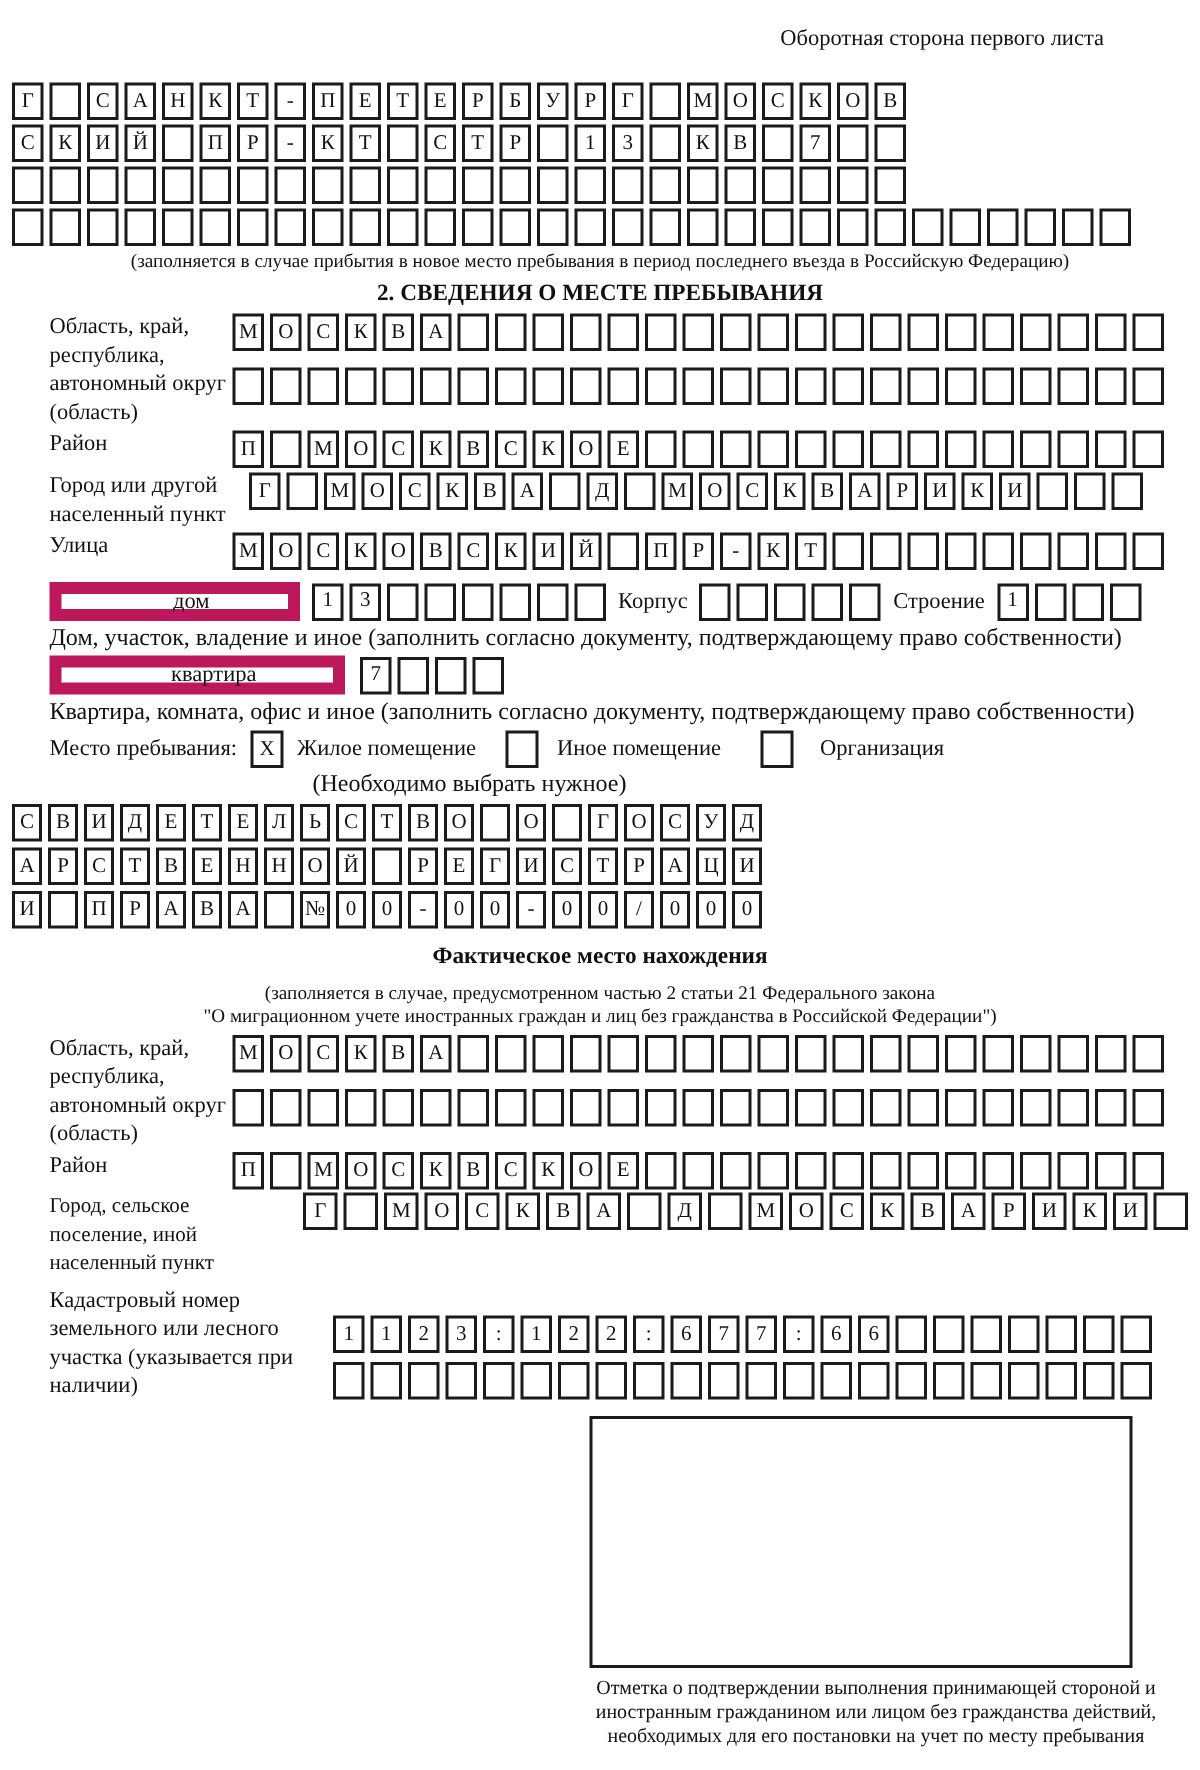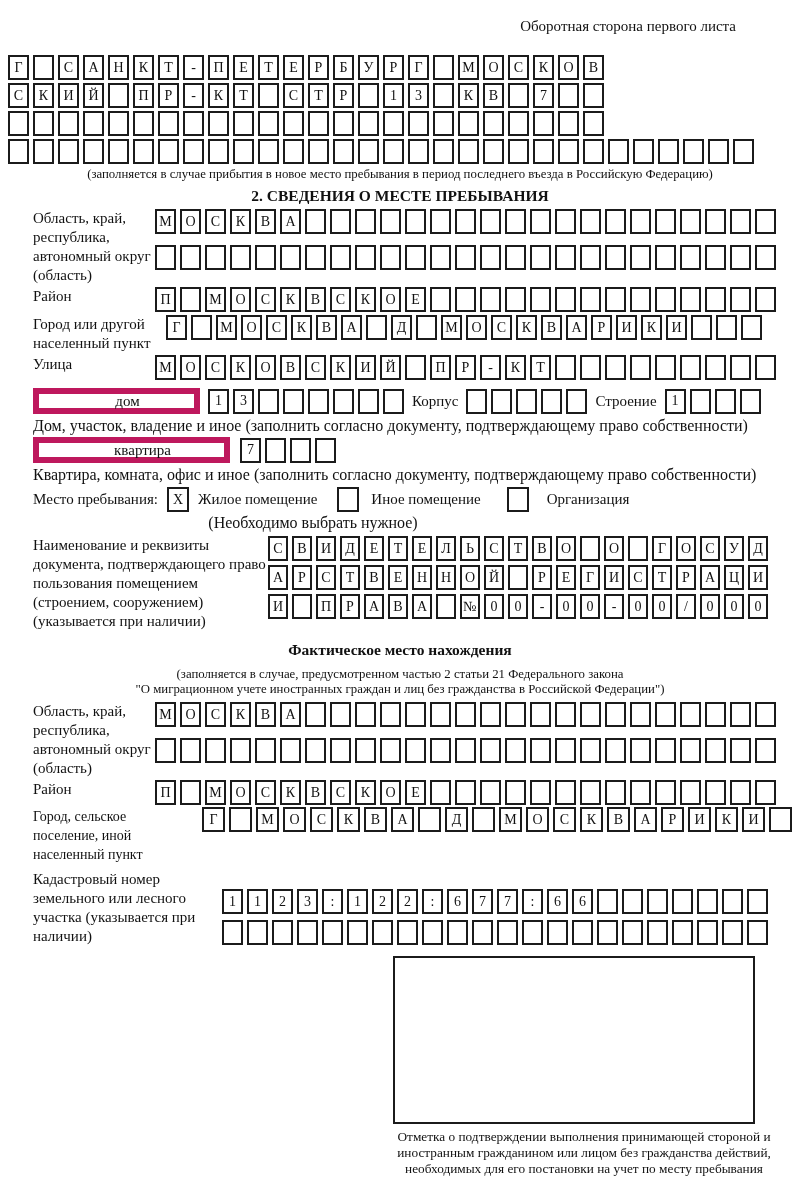--- a/index.html
+++ b/index.html
@@ -18,21 +18,21 @@
     flex:0 0 auto; width:21px; height:25px; box-sizing:border-box;
     border:2px solid #1b1b1b; display:flex; align-items:center; justify-content:center;
     font-size:14px; background:#fff;
   }
   .wide .cell{ width:23px; }
   .docrow .cell{ width:20px; }
   .title{ text-align:center; font-weight:bold; font-size:15.5px; }
   .caption{ font-size:16px; line-height:15px; }
   .note-center{ text-align:center; font-size:12.8px; line-height:15px; }
   .wbox{
-    box-sizing:border-box; border:6px solid #be185d; height:26px;
+    box-sizing:border-box; border:8px solid #be185d; height:26px;
     display:flex; align-items:center; justify-content:center;
     font-size:15px; background:#fff; flex:0 0 auto;padding-left:22px;
   }
   .inline{ display:flex; align-items:center; }
   .chk{
     box-sizing:border-box; width:22px; height:25px; border:2px solid #1b1b1b;
     display:flex; align-items:center; justify-content:center; font-size:14px;
     flex:0 0 auto; background:#fff;
   }
   .opt-label{ font-size:15px; }
@@ -368,21 +368,20 @@
     <span class="chk" style="margin-left:9px;">X</span>
     <span class="opt-label" style="margin-left:9px;">Жилое помещение</span>
     <span class="chk" style="margin-left:20px;"></span>
     <span class="opt-label" style="margin-left:12px;">Иное помещение</span>
     <span class="chk" style="margin-left:26px;"></span>
     <span class="opt-label" style="margin-left:18px;">Организация</span>
   </div>
   <div class="caption" style="margin-top:3px; width:550px; margin-left:30px; text-align:center;">(Необходимо выбрать нужное)</div>
 
   <div class="row" style="margin-top:6px;">
-    <div class="lbl" style="width:235px;">Наименование и реквизиты документа, подтверждающего право пользования помещением (строением, сооружением) (указывается при наличии)</div>
     <div class="cellcol" style="gap:4px;">
       <div class="cells docrow">
           <span class="cell">С</span>
           <span class="cell">В</span>
           <span class="cell">И</span>
           <span class="cell">Д</span>
           <span class="cell">Е</span>
           <span class="cell">Т</span>
           <span class="cell">Е</span>
           <span class="cell">Л</span>

